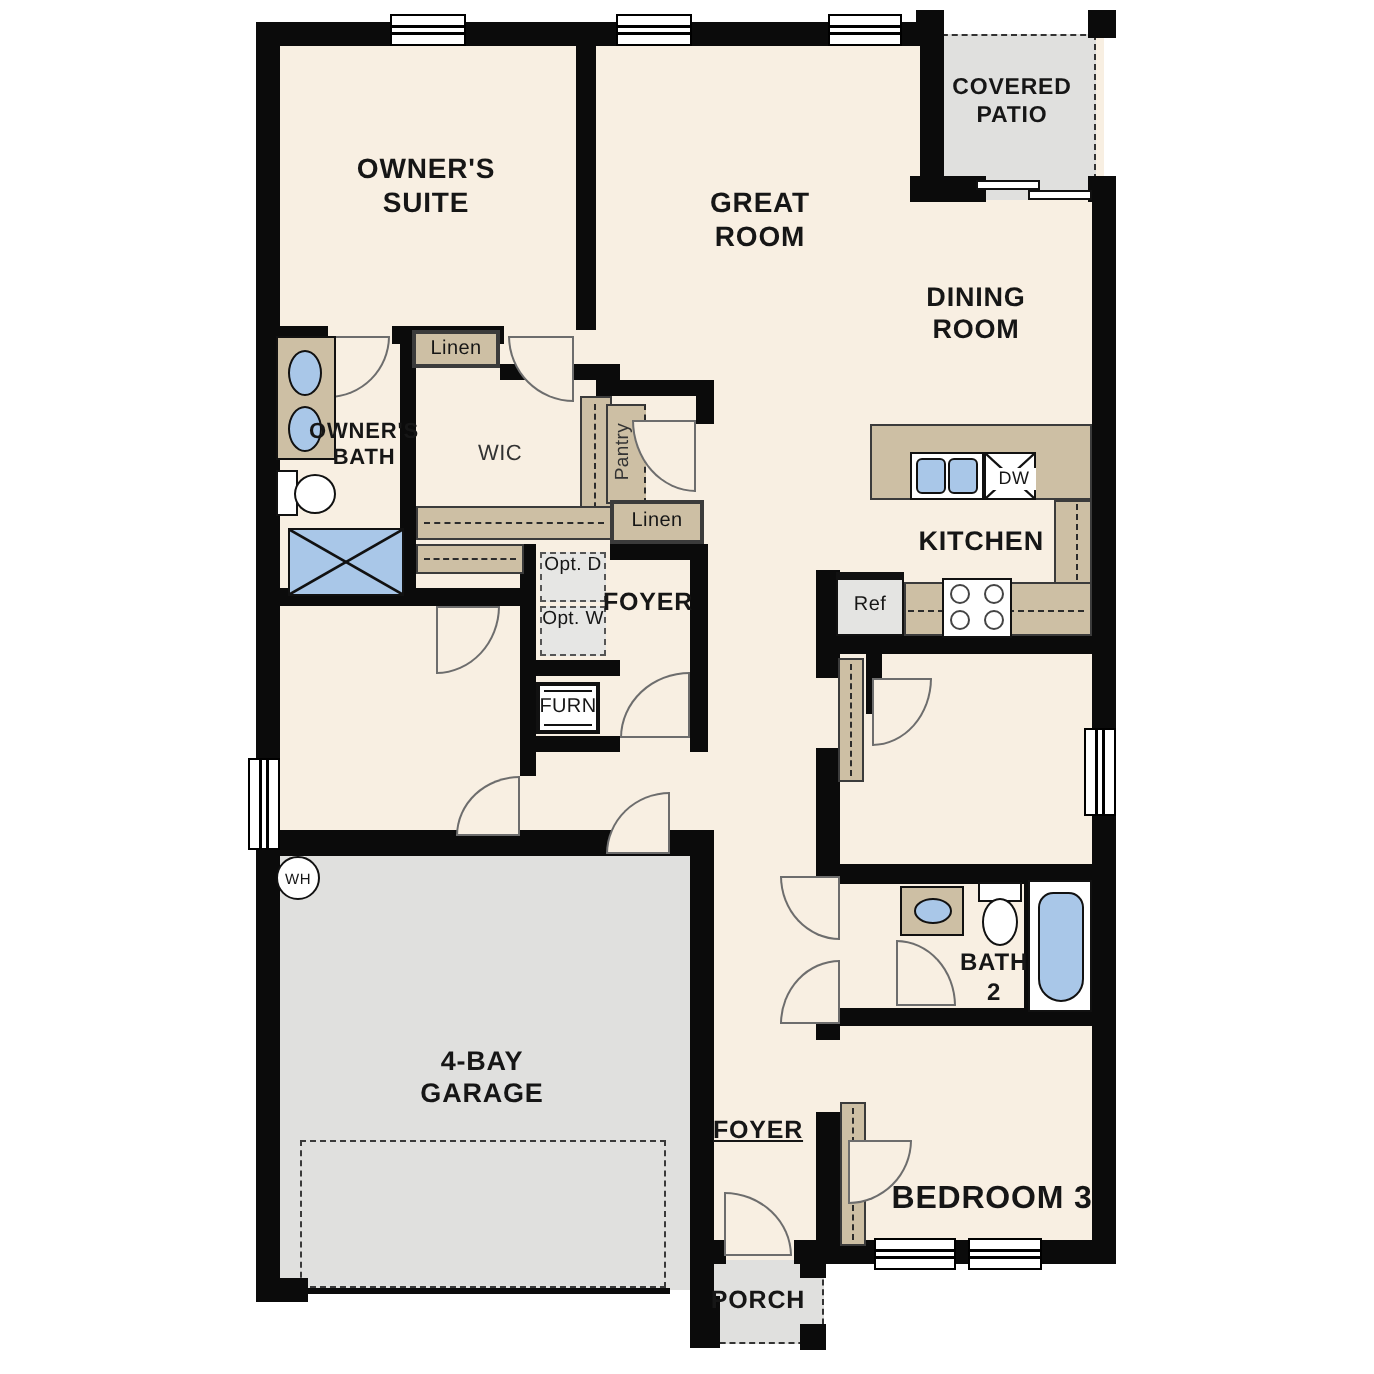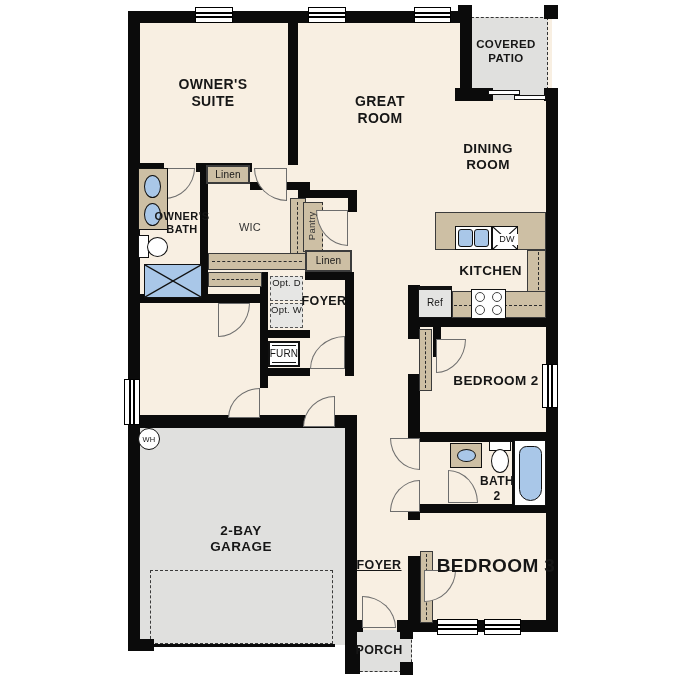--- a/index.html
+++ b/index.html
@@ -176,20 +176,19 @@
   <div class="label" style="left:171px;top:76px;width:84px;font-size:14px;">OWNER'S SUITE</div>
   <div class="label" style="left:471px;top:37px;width:70px;font-size:11.5px;">COVERED PATIO</div>
   <div class="label" style="left:451px;top:141px;width:74px;font-size:13.5px;">DINING ROOM</div>
   <div class="label" style="left:149px;top:210px;width:66px;font-size:11px;">OWNER'S BATH</div>
   <div class="label small" style="left:225px;top:221px;width:50px;font-size:11px;color:#333;">WIC</div>
   <div class="label small" style="left:206px;top:169px;width:44px;font-size:10px;">Linen</div>
   <div class="label small" style="left:305px;top:255px;width:47px;font-size:10px;">Linen</div>
   <div class="label small" style="left:289px;top:220px;width:46px;font-size:9.5px;transform:rotate(-90deg);transform-origin:center;color:#333;">Pantry</div>
   <div class="label" style="left:295px;top:294px;width:58px;font-size:12.5px;">FOYER</div>
   <div class="label" style="left:422px;top:263px;width:100px;font-size:13.5px;text-align:right;">KITCHEN</div>
-  <div class="label" style="left:436px;top:373px;width:120px;font-size:13.5px;">BEDROOM 2</div>
   <div class="label" style="left:475px;top:474px;width:44px;font-size:12px;">BATH 2</div>
-  <div class="label" style="left:436px;top:554px;width:120px;font-size:19px;">BEDROOM 3</div>
+  <div class="label" style="left:436px;top:590px;width:120px;font-size:16px;">BEDROOM 3</div>
   <div class="label" style="left:350px;top:558px;width:58px;font-size:12.5px;text-decoration:underline;">FOYER</div>
   <div class="label" style="left:350px;top:643px;width:58px;font-size:12.5px;">PORCH</div>
-  <div class="label" style="left:206px;top:523px;width:70px;font-size:13.5px;">2-BAY GARAGE</div>
+  <div class="label" style="left:206px;top:523px;width:70px;font-size:13.5px;">4-BAY GARAGE</div>
 
 </div>
 
 </body></html>

